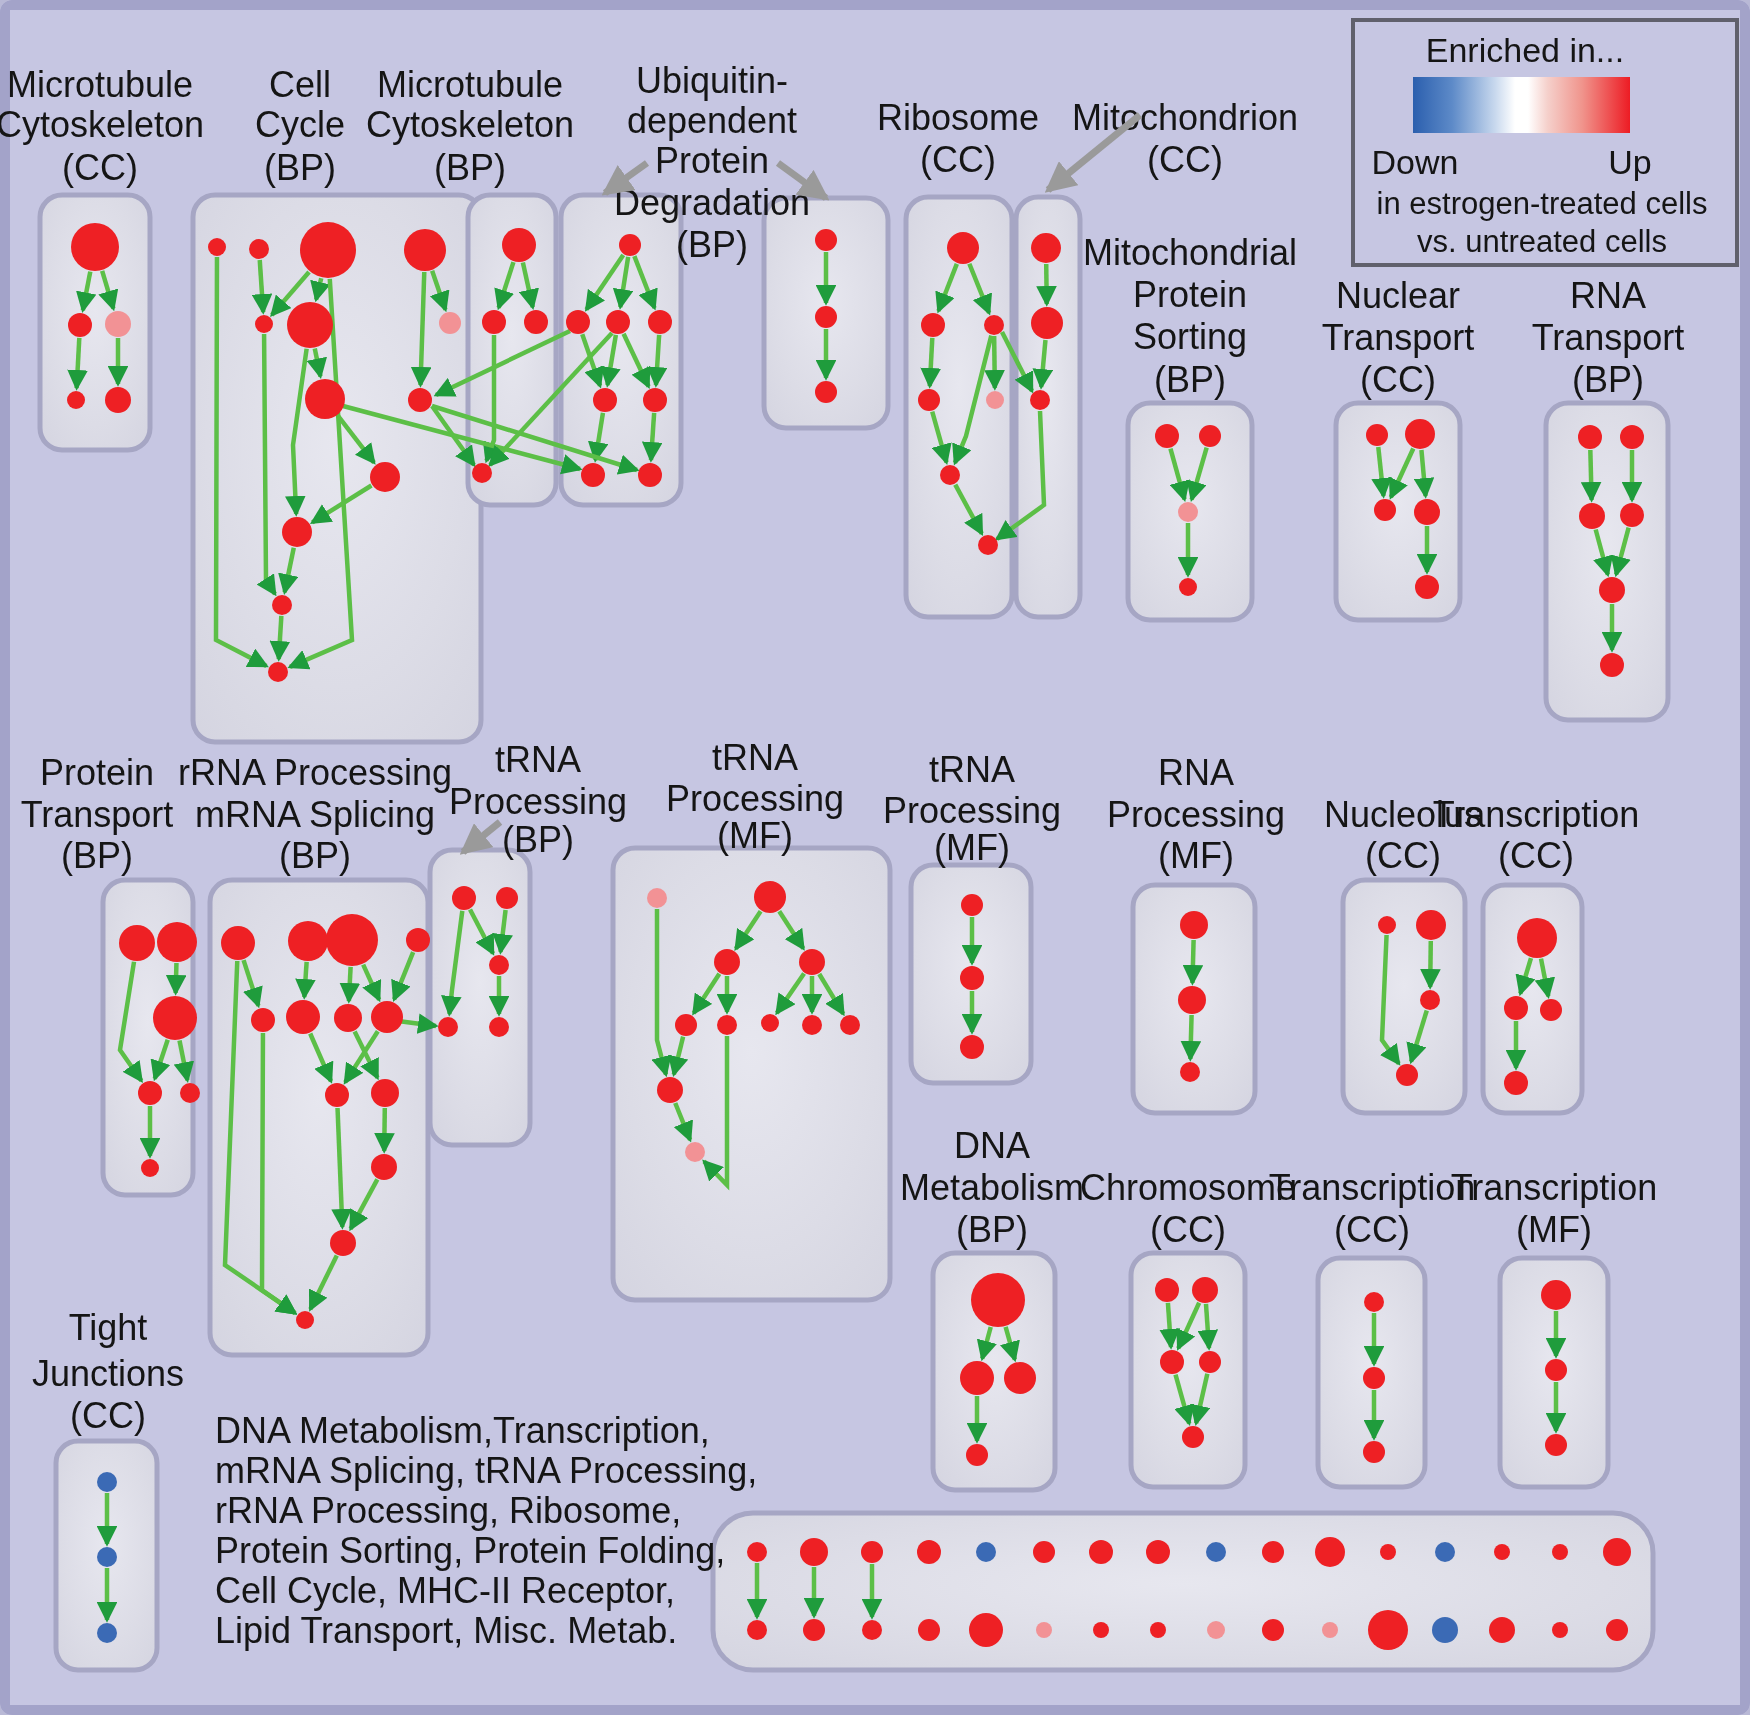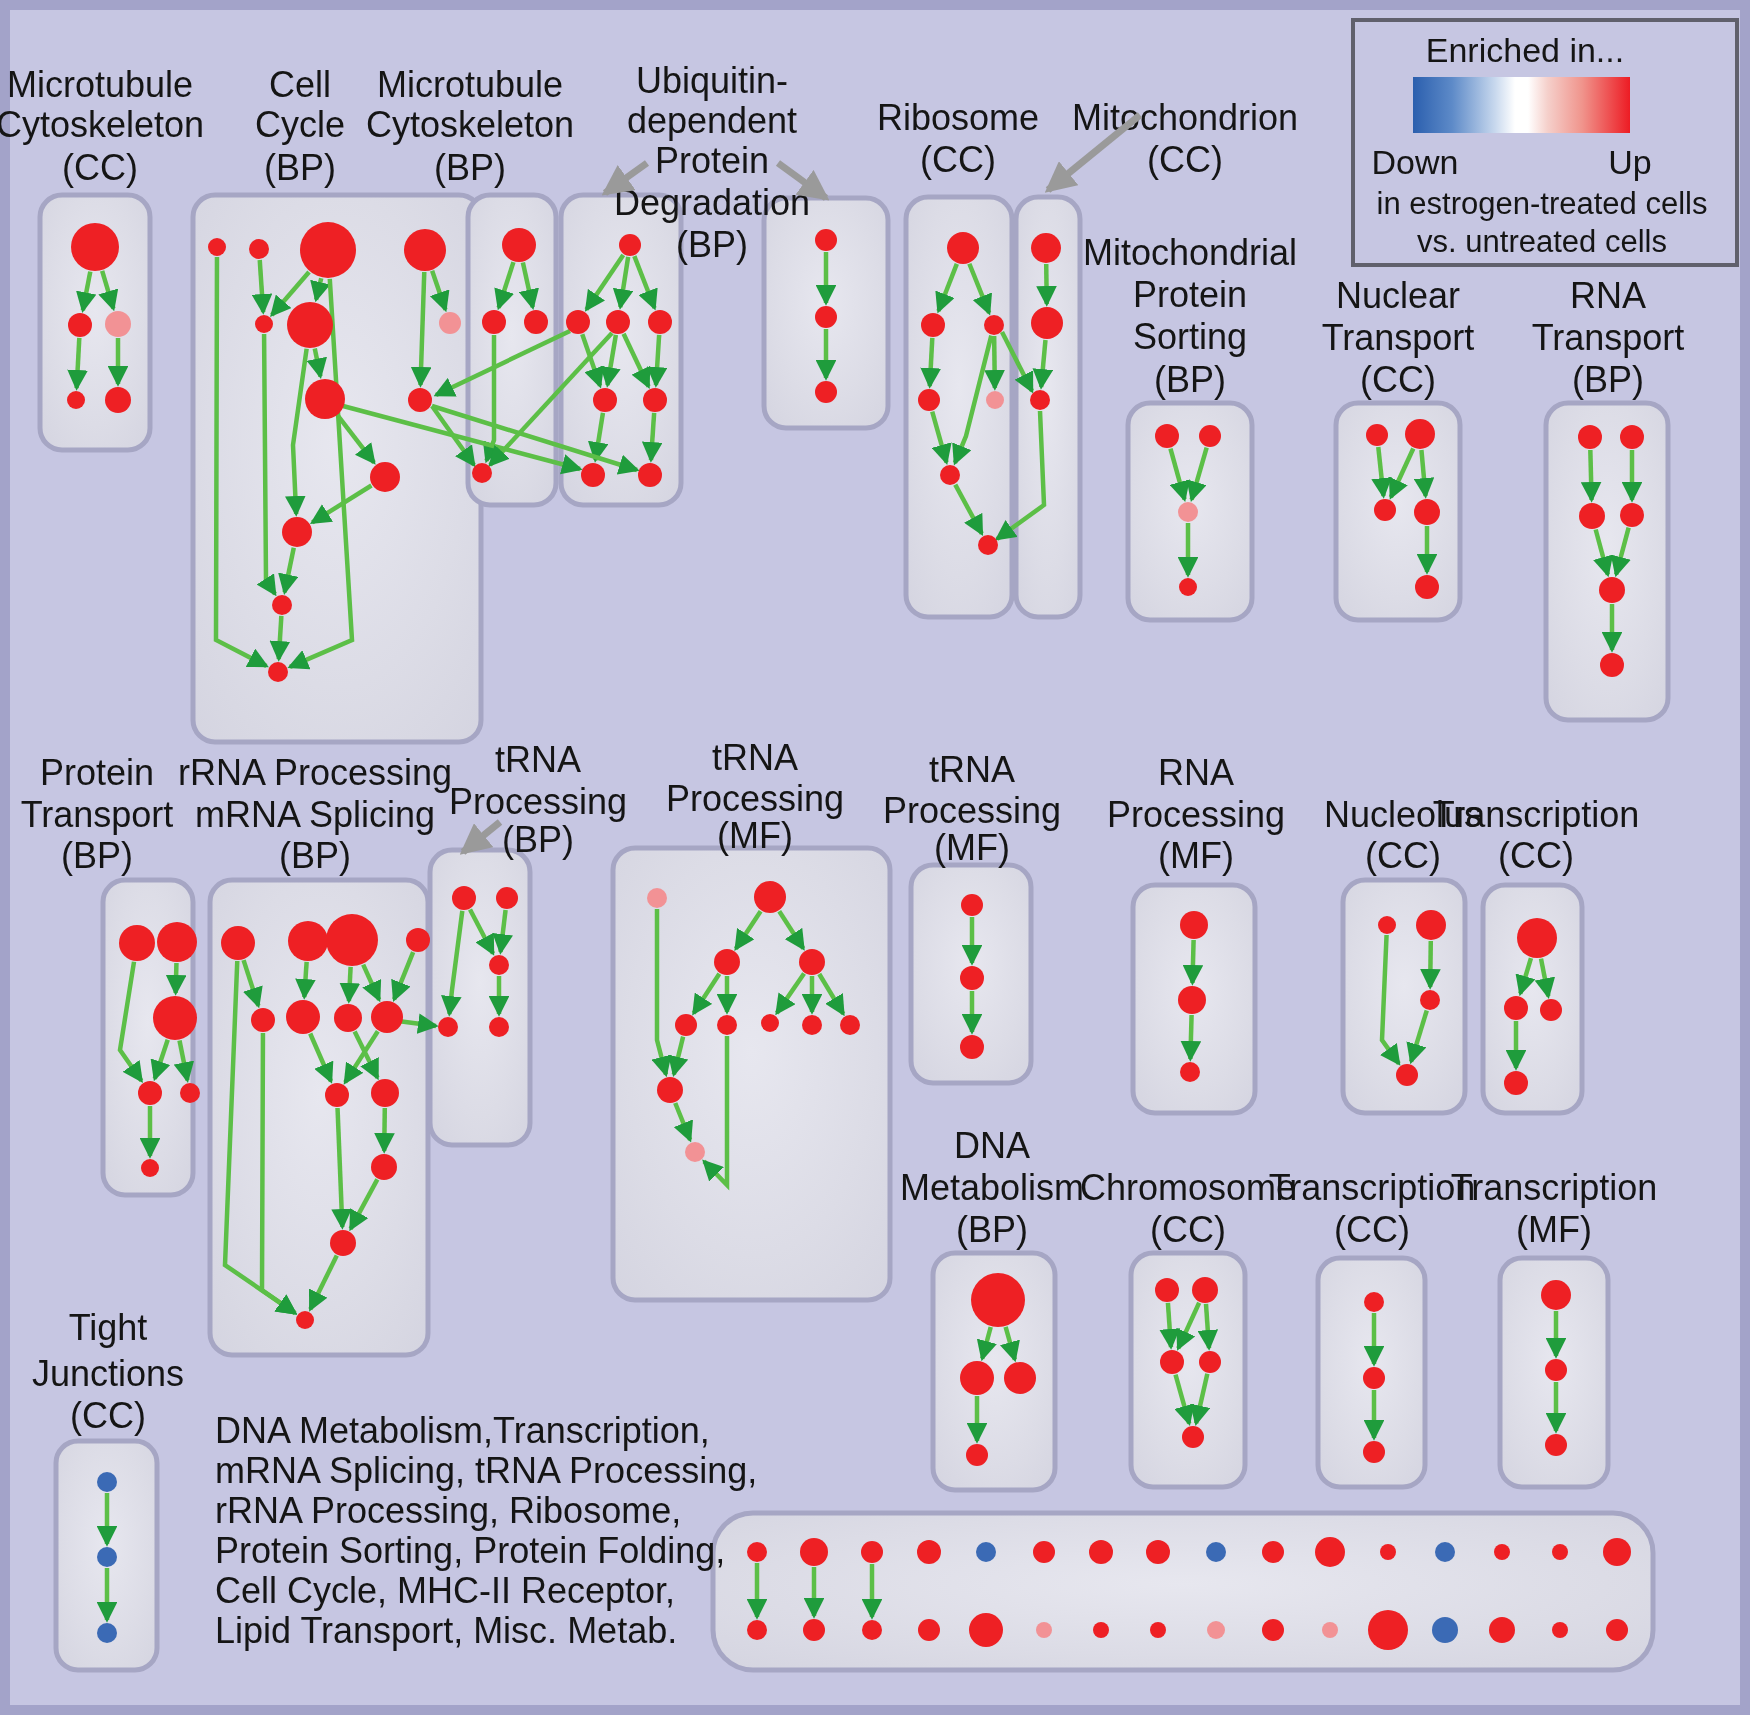--- a/index.html
+++ b/index.html
@@ -1,16 +1,16 @@
 <!DOCTYPE html>
 <html><head>
 <meta charset="utf-8">
 <style>
   html,body{margin:0;padding:0;background:#b9b9d6;}
-  #stage{position:relative;width:1750px;height:1715px;background:#c6c6e2;overflow:hidden;}
+  #stage{position:relative;width:1750px;height:1715px;background:#c6c6e2;overflow:hidden;border-radius:12px;}
   svg{position:absolute;left:0;top:0;}
   text{font-family:"Liberation Sans","DejaVu Sans",sans-serif;fill:#151515;}
   .t36{font-size:36px;}
   .t34{font-size:34px;}
   .t30{font-size:31px;}
   .mid{text-anchor:middle;}
 </style>
 </head>
 <body>
 

